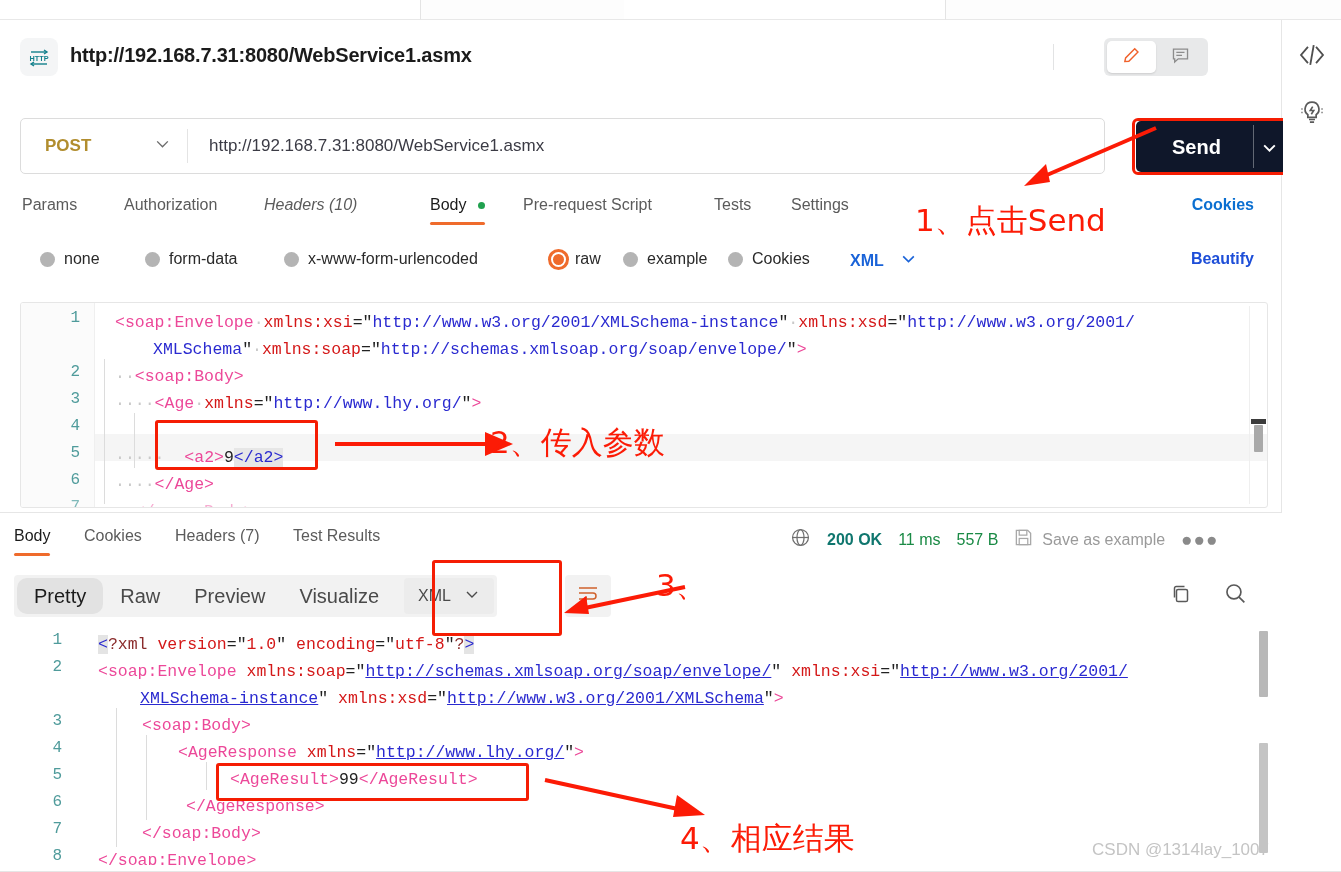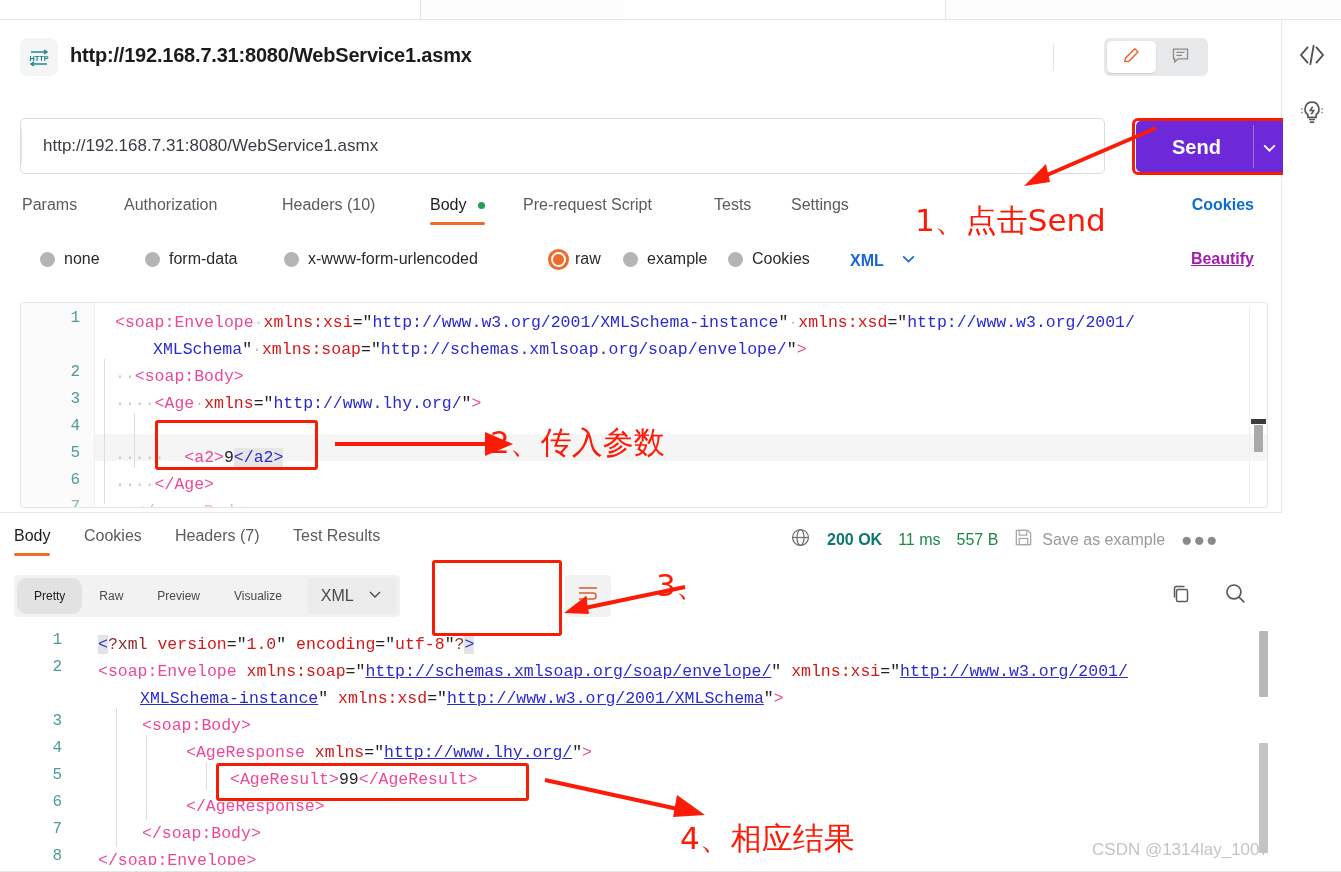--- a/index.html
+++ b/index.html
@@ -52,35 +52,35 @@
   .url-row { position:absolute; top:98px; left:20px; width:1248px; height:56px; }
   .url-box { position:absolute; left:0; top:0; width:1085px; height:56px; background:#fff;
              border:1px solid #dcdcdc; border-radius:5px; display:flex; align-items:center; }
   .method { width:166px; height:54px; display:flex; align-items:center; padding-left:24px;
             color:#b18d2e; font-weight:bold; font-size:17px; cursor:pointer; }
   .method-caret { margin-left:auto; margin-right:16px; color:#6b6b6b; }
   .url-sep { width:1px; height:34px; background:#e4e4e4; }
   .url-input { flex:1; border:none; outline:none; font-size:17px; color:#3b3b45;
                padding-left:21px; font-family:"Liberation Sans",sans-serif; background:transparent; }
   .send-wrap { position:absolute; left:1112px; top:0px; width:160px; height:57px; }
-  .send-btn { position:absolute; left:4px; top:3px; width:152px; height:51px; background:#6d28d9;
+  .send-btn { position:absolute; left:4px; top:3px; width:152px; height:51px; background:#0f172a;
               border-radius:5px; display:flex; align-items:center; cursor:pointer; }
   .send-label { position:absolute; left:36px; top:15px; color:#fff; font-size:20px; font-weight:bold; }
   .send-sep { position:absolute; left:117px; top:4px; width:1px; height:43px; background:rgba(255,255,255,.35); }
   .send-caret { position:absolute; left:125px; top:18px; color:#fff; }
   .send-hl { position:absolute; left:0; top:0; width:157px; height:57px; border:3px solid #f51d03; border-radius:6px; pointer-events:none; }
 
   
   .req-tabs { position:absolute; top:176px; left:20px; width:1248px; height:36px; }
   .rtab { position:absolute; top:0; font-size:16px; color:#5b5b5b; cursor:pointer; white-space:nowrap; }
   .rtab.active { color:#1b1b1b; }
   .rtab .uline { position:absolute; left:0; right:0; bottom:-11px; height:3px; background:#ef6b2c; border-radius:2px; }
   .green-dot { display:inline-block; width:7px; height:7px; border-radius:50%; background:#21a14f; margin-left:7px; vertical-align:middle; }
   .cookies-link { position:absolute; right:14px; top:0; color:#0a6fd1; font-size:16px; font-weight:bold; cursor:pointer; }
-  .beautify-link { position:absolute; right:14px; top:54px; color:#a21caf; font-size:16px; font-weight:bold; cursor:pointer;text-decoration:underline; }
+  .beautify-link { position:absolute; right:14px; top:54px; color:#1d4ed8; font-size:16px; font-weight:bold; cursor:pointer; }
 
   
   .radios { position:absolute; top:230px; left:20px; width:1248px; height:36px; }
   .radio { position:absolute; top:0; display:flex; align-items:center; gap:9px; cursor:pointer; font-size:16px; color:#2a2a2a; white-space:nowrap;}
   .dot { width:15px; height:15px; border-radius:50%; background:#b4b4b4; flex:none; }
   .dot.on { background:#ef6b2c; box-shadow:0 0 0 2px #fff inset, 0 0 0 3px #ef6b2c; }
   .xml-sel { position:absolute; top:0; left:830px; display:flex; align-items:center; gap:16px; cursor:pointer; }
   .xml-sel .lbl { color:#1a63d8; font-size:16px; font-weight:bold; }
 
   
@@ -118,21 +118,21 @@
   .rstab .uline { position:absolute; left:0; right:0; bottom:-11px; height:3px; background:#ef6b2c; border-radius:2px; }
   .meta { position:absolute; top:14px; left:790px; display:flex; align-items:center; gap:16px; font-size:16px; }
   .meta .ok { color:#0f766e; font-weight:bold; }
   .meta .num { color:#1a8a45; }
   .meta .sav { color:#9a9a9a; display:flex; align-items:center; gap:9px; cursor:pointer; }
   .meta .dots { color:#8a8a8a; font-size:19px; letter-spacing:1px; cursor:pointer; }
 
   .seg { position:absolute; top:62px; left:14px; height:42px; background:#f2f2f2; border-radius:4px;
          display:flex; align-items:center; padding:3px; }
   .segbtn { height:36px; padding:0 17px; display:flex; align-items:center; justify-content:center;
-            font-size:12px; color:#4a4a4a; border-radius:10px; cursor:pointer; white-space:nowrap; }
+            font-size:20px; color:#4a4a4a; border-radius:10px; cursor:pointer; white-space:nowrap; }
   .segbtn.active { background:#e2e2e2; color:#1b1b1b; }
   .fmt-sel { height:36px; padding:0 14px; display:flex; align-items:center; gap:13px; font-size:16px; color:#4a4a4a;
              background:#ececec; border-radius:4px; cursor:pointer; margin-left:8px;}
   .wrap-btn { position:absolute; top:62px; left:565px; width:46px; height:42px; background:#f2f2f2; border-radius:4px;
               display:flex; align-items:center; justify-content:center; cursor:pointer; }
   .resp-tools { position:absolute; top:68px; right:34px; display:flex; align-items:center; gap:30px; }
 
   .resp-editor { position:absolute; top:112px; left:0; width:1282px; height:240px; background:#fff; overflow:hidden; }
   .rgutter { position:absolute; left:0; top:0; width:76px; height:100%; background:#fff; }
   .rcode { position:absolute; left:82px; top:0; right:0; height:100%;
@@ -182,41 +182,49 @@
               <path d="M2.6 3.3h14.8v10.2H7.6L3.9 16.8v-3.3H2.6z" fill="none" stroke="#8c8c8c" stroke-width="1.4"></path>
               <path d="M5.6 6.8h8.6M5.6 9.8h6" stroke="#8c8c8c" stroke-width="1.3"></path>
             </svg>
           </span>
         </button>
       </div>
     </div>
 
     <div class="url-row">
       <div class="url-box">
+        <div class="method">
+          <span>POST</span>
+          <span class="method-caret">
+            <svg width="17" height="17" viewBox="0 0 16 16">
+                <path d="M3 6 L8 11 L13 6" fill="none" stroke="#6b6b6b" stroke-width="1.3"></path>
+              </svg>
+          </span>
+        </div>
         <div class="url-sep"></div>
         <input class="url-input" value="http://192.168.7.31:8080/WebService1.asmx" style="">
       </div>
       <div class="send-wrap">
         <div class="send-btn">
           <span class="send-label">Send</span>
           <span class="send-sep"></span>
           <span class="send-caret">
             <svg width="17" height="17" viewBox="0 0 16 16">
                 <path d="M3 6 L8 11 L13 6" fill="none" stroke="#ffffff" stroke-width="1.8"></path>
               </svg>
           </span>
         </div>
         <div class="send-hl"></div>
       </div>
     </div>
 
     <div class="req-tabs">
       <div class="rtab" style="left:2px;"><span>Params</span></div>
       <div class="rtab" style="left:104px;"><span>Authorization</span></div>
-      <div class="rtab" style="left:262px;"><span>Headers (10)</span></div>
+      <div class="rtab" style="left:244px;font-style:italic;"><span>Headers (10)</span></div>
       <div class="rtab active" style="left:410px;">
         <span>Body</span>
         <span class="green-dot"></span>
         <span class="uline"></span>
       </div>
       <div class="rtab" style="left:503px;"><span>Pre-request Script</span></div>
       <div class="rtab" style="left:694px;"><span>Tests</span></div>
       <div class="rtab" style="left:771px;"><span>Settings</span></div>
       <div class="cookies-link">Cookies</div>
       <div class="beautify-link">Beautify</div>
@@ -394,21 +402,21 @@
           <div class="indentguide" style="left:34px;top:83px;height:139px;"></div>
           <div class="indentguide" style="left:64px;top:110px;height:85px;"></div>
           <div class="indentguide" style="left:124px;top:137px;height:28px;"></div>
 
           <div class="cl" style="top:6px;left:16px;"><span style="background:#e4e4e4;color:#2a2ad0;">&lt;</span><span class="punct">?xml </span><span class="attr">version</span><span class="plain">=</span><span class="plain">"</span><span style="color:#d41818;">1.0</span><span class="plain">" </span><span class="attr">encoding</span><span class="plain">=</span><span class="plain">"</span><span style="color:#d41818;">utf-8</span><span class="plain">"</span><span class="punct">?</span><span style="background:#e4e4e4;color:#2a2ad0;">&gt;</span></div>
 
           <div class="cl" style="top:33px;left:16px;"><span class="tag">&lt;soap:Envelope </span><span class="attr">xmlns:soap</span><span class="plain">=</span><span class="plain">"</span><span class="val u">http://schemas.xmlsoap.org/soap/envelope/</span><span class="plain">" </span><span class="attr">xmlns:xsi</span><span class="plain">=</span><span class="plain">"</span><span class="val u">http://www.w3.org/2001/</span></div>
           <div class="cl" style="top:60px;left:58px;"><span class="val u">XMLSchema-instance</span><span class="plain">" </span><span class="attr">xmlns:xsd</span><span class="plain">=</span><span class="plain">"</span><span class="val u">http://www.w3.org/2001/XMLSchema</span><span class="plain">"</span><span class="tag">&gt;</span></div>
 
           <div class="cl" style="top:87px;left:60px;"><span class="tag">&lt;soap:Body&gt;</span></div>
-          <div class="cl" style="top:114px;left:104px;"><span class="tag">&lt;AgeResponse </span><span class="attr">xmlns</span><span class="plain">=</span><span class="plain">"</span><span class="val u">http://www.lhy.org/</span><span class="plain">"</span><span class="tag">&gt;</span></div>
+          <div class="cl" style="top:114px;left:96px;"><span class="tag">&lt;AgeResponse </span><span class="attr">xmlns</span><span class="plain">=</span><span class="plain">"</span><span class="val u">http://www.lhy.org/</span><span class="plain">"</span><span class="tag">&gt;</span></div>
           <div class="cl" style="top:141px;left:148px;"><span class="tag">&lt;AgeResult&gt;</span><span class="plain">99</span><span class="tag">&lt;/AgeResult&gt;</span></div>
           <div class="cl" style="top:168px;left:104px;"><span class="tag">&lt;/AgeResponse&gt;</span></div>
           <div class="cl" style="top:195px;left:60px;"><span class="tag">&lt;/soap:Body&gt;</span></div>
           <div class="cl" style="top:222px;left:16px;"><span class="tag">&lt;/soap:Envelope&gt;</span></div>
         </div>
         <div class="vthumb" style="right:14px;top:6px;height:66px;background:#b8b8b8;"></div>
         <div class="vthumb" style="right:14px;top:118px;height:110px;background:#c4c4c4;"></div>
       </div>
     </div>
 

